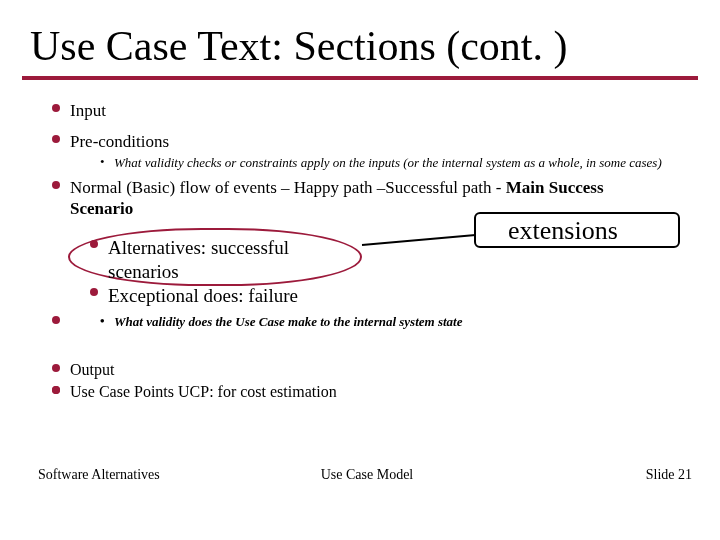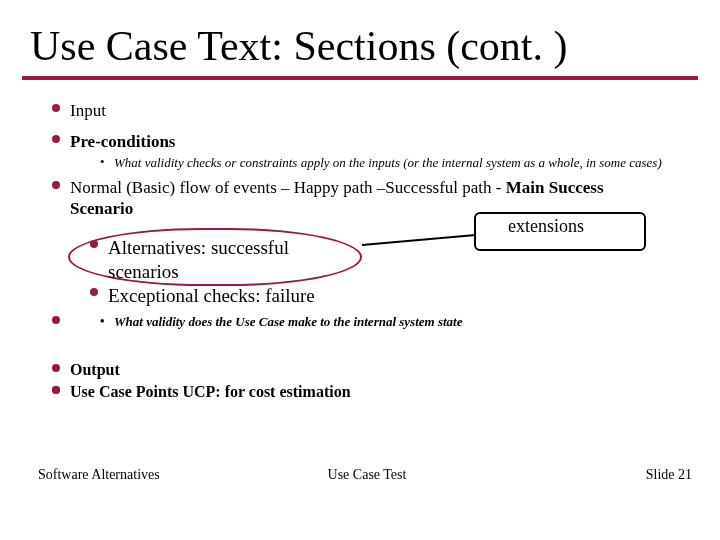--- a/index.html
+++ b/index.html
@@ -39,21 +39,21 @@
     left: 70px;
     top: 100px;
     width: 620px;
     font-size: 17px;
   }
   .row {
     position: relative;
     margin-bottom: 10px;
     line-height: 1.25;
   }
-  .row-narrow { margin-bottom: 2px; font-weight: bold; }
+  .row-narrow { margin-bottom: 2px; }
   .bullet1 {
     position: absolute;
     left: -18px;
     top: 4px;
     width: 8px;
     height: 8px;
     background: #9c1a3b;
     border-radius: 50%;
   }
   .sub {
@@ -92,22 +92,22 @@
   .bubble-line .bullet1 {
     left: -18px;
   }
 
   .ext-label {
     position: absolute;
     left: 474px;
     top: 212px;
     border: 2px solid #000;
     border-radius: 6px;
-    padding: 2px 60px 12px 32px;
-    font-size: 18px;
+    padding: 2px 60px 0 32px;
+    font-size: 26px;
   }
   .ext-line {
     position: absolute;
     background: #000;
   }
   .ext-line.a {
     left: 362px;
     top: 244px;
     width: 114px;
     height: 2px;
@@ -169,21 +169,21 @@
 
   </div>
 
   <div class="bubble-container">
     <div class="bubble-line">
       <span class="bullet1"></span>
       <span>Alternatives: successful scenarios</span>
     </div>
     <div class="bubble-line">
       <span class="bullet1"></span>
-      <span>Exceptional  checks: failure</span>
+      <span>Exceptional  does: failure</span>
     </div>
   </div>
 
   <div class="ext-line a"></div>
   <div class="ext-label">
     <span>extensions</span>
   </div>
 
   <div class="post-block">
     <div class="row row-narrow">
@@ -201,19 +201,19 @@
       <span class="bullet1"></span>
     </div>
     <div class="row row-narrow">
       <span class="bullet1"></span>
       <span>Use Case Points UCP: for cost estimation</span>
     </div>
   </div>
 
   <div class="footer">
     <span class="fl">Software Alternatives</span>
-    <span class="fc">Use Case Test</span>
+    <span class="fc">Use Case Model</span>
     <span class="fr">
       <span>Slide  </span><span>21</span>
     </span>
   </div>
 
 </div>
 
 </body></html>

